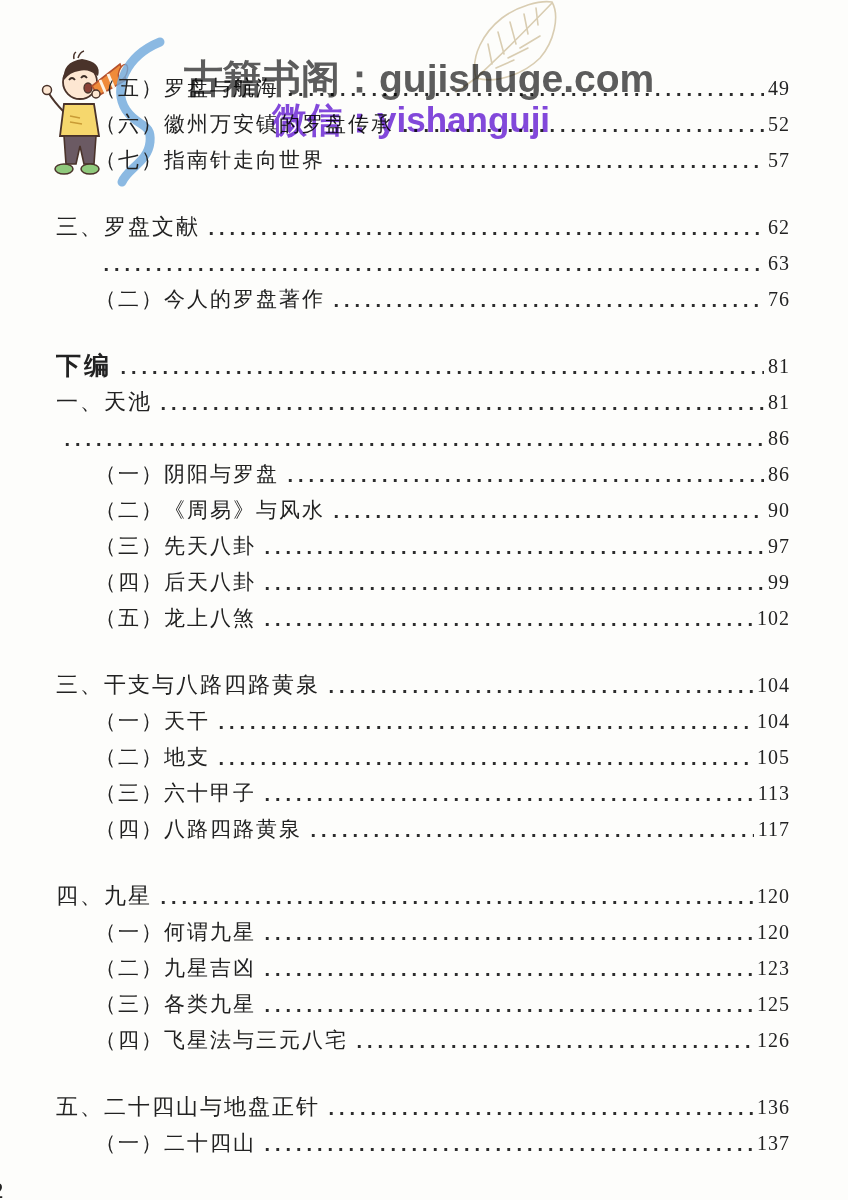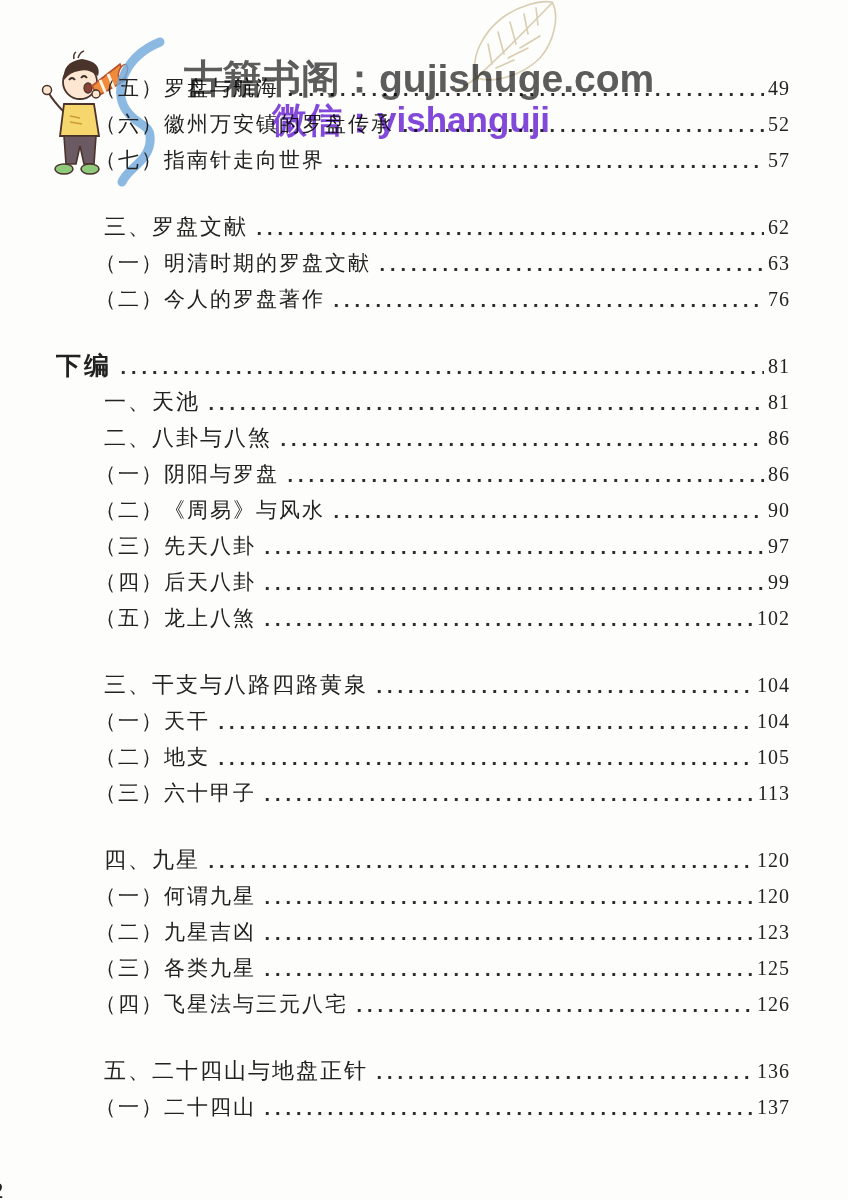--- a/index.html
+++ b/index.html
@@ -17,21 +17,21 @@
   .wm1{left:160px;top:52px;font-size:39px;color:#404040;margin-left:24px;}
   .wm2{left:272px;top:97px;font-size:35px;color:#6d28d9;}
 
   
   .toc{position:absolute;top:70px;left:0;right:0;padding-right:58px;z-index:2;}
   .toc-row{display:flex;height:36px;}
   .toc-label{line-height:36px;white-space:nowrap;letter-spacing:2px;}
   .toc-page{line-height:37px;font-size:20px;letter-spacing:1px;}
   .lvl0{padding-left:56px;}
   .lvl0 .toc-label{font-weight:bold;font-size:25px;letter-spacing:3px;}
-  .lvl1{padding-left:56px;margin-left:48px;}
+  .lvl1{padding-left:56px;}
   .lvl1 .toc-label{font-size:22px;}
   .lvl2{padding-left:95px;}
   .lvl2 .toc-label{font-size:21px;}
   .toc-row.gap{margin-top:31px;}
   .dots{flex:1;align-self:flex-end;height:5px;margin:0 4px 9px 6px;
         background-image:radial-gradient(circle,#2c2c2c 1.6px,transparent 1.9px);
         background-size:10.5px 5px;background-repeat:repeat-x;background-position:left bottom;}
 
   .corner-page{position:absolute;left:-8px;top:1178px;font-size:23px;z-index:2;}
 </style>
@@ -99,41 +99,39 @@
         <span class="toc-label">（七）指南针走向世界</span>
         <span class="dots"></span>
         <span class="toc-page">57</span>
       </div>
       <div class="toc-row lvl1 gap">
         <span class="toc-label">三、罗盘文献</span>
         <span class="dots"></span>
         <span class="toc-page">62</span>
       </div>
       <div class="toc-row lvl2">
-        <span class="toc-label">（一）明清时期的罗盘文献</span>
         <span class="dots"></span>
         <span class="toc-page">63</span>
       </div>
       <div class="toc-row lvl2">
         <span class="toc-label">（二）今人的罗盘著作</span>
         <span class="dots"></span>
         <span class="toc-page">76</span>
       </div>
       <div class="toc-row lvl0 gap">
         <span class="toc-label">下编</span>
         <span class="dots"></span>
         <span class="toc-page">81</span>
       </div>
       <div class="toc-row lvl1">
         <span class="toc-label">一、天池</span>
         <span class="dots"></span>
         <span class="toc-page">81</span>
       </div>
       <div class="toc-row lvl1">
-        <span class="toc-label">二、八卦与八煞</span>
         <span class="dots"></span>
         <span class="toc-page">86</span>
       </div>
       <div class="toc-row lvl2">
         <span class="toc-label">（一）阴阳与罗盘</span>
         <span class="dots"></span>
         <span class="toc-page">86</span>
       </div>
       <div class="toc-row lvl2">
         <span class="toc-label">（二）《周易》与风水</span>
@@ -168,20 +166,25 @@
       <div class="toc-row lvl2">
         <span class="toc-label">（二）地支</span>
         <span class="dots"></span>
         <span class="toc-page">105</span>
       </div>
       <div class="toc-row lvl2">
         <span class="toc-label">（三）六十甲子</span>
         <span class="dots"></span>
         <span class="toc-page">113</span>
       </div>
+      <div class="toc-row lvl2">
+        <span class="toc-label">（四）八路四路黄泉</span>
+        <span class="dots"></span>
+        <span class="toc-page">117</span>
+      </div>
       <div class="toc-row lvl1 gap">
         <span class="toc-label">四、九星</span>
         <span class="dots"></span>
         <span class="toc-page">120</span>
       </div>
       <div class="toc-row lvl2">
         <span class="toc-label">（一）何谓九星</span>
         <span class="dots"></span>
         <span class="toc-page">120</span>
       </div>

